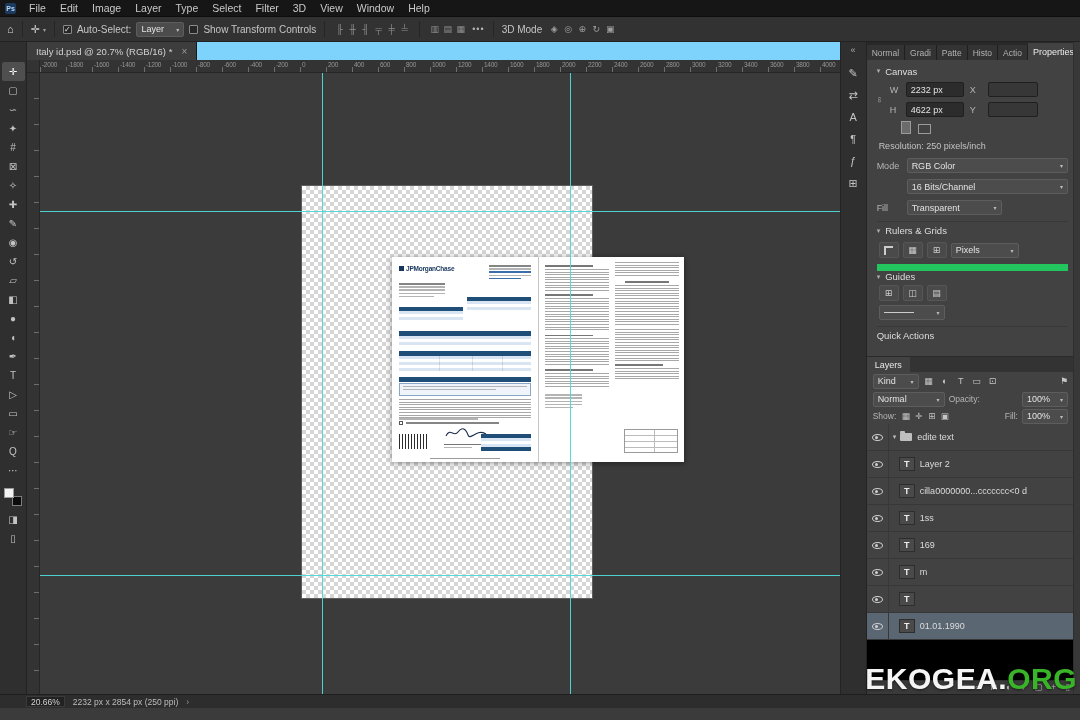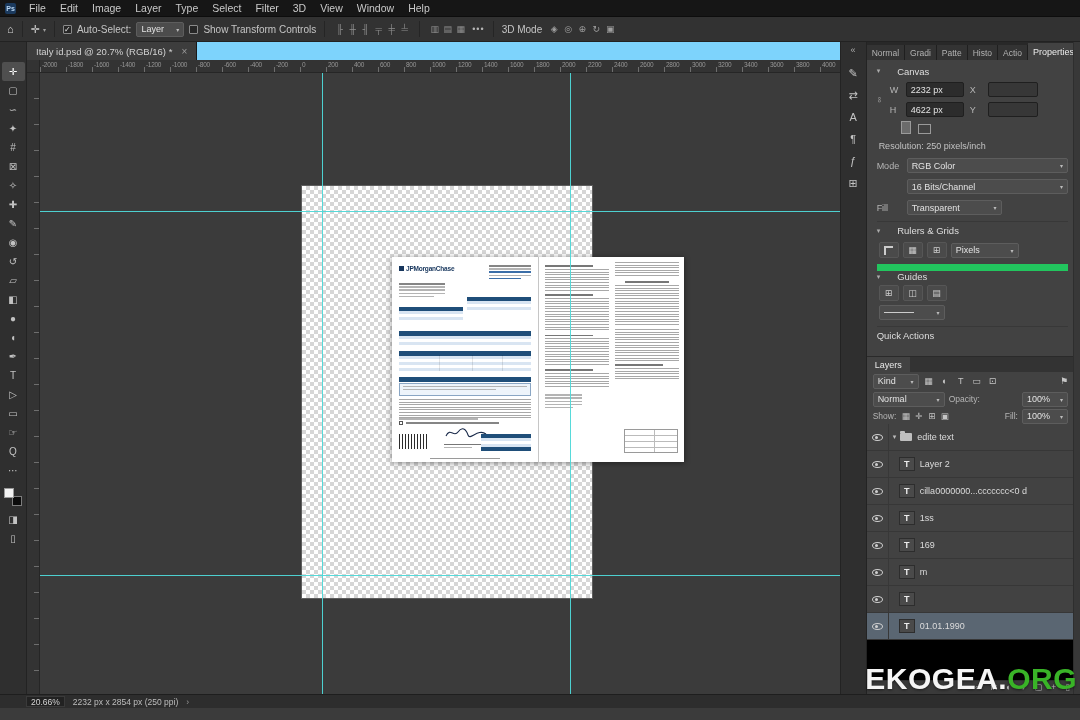--- a/index.html
+++ b/index.html
@@ -128,21 +128,21 @@
   .panels{flex:0 0 193px;background:#424242;display:flex;flex-direction:column;position:relative;border-left:1px solid #232323}
   .panel-gutter{position:absolute;right:0;top:0;bottom:0;width:7px;background:#383838;border-left:1px solid #2e2e2e;z-index:1}
   .panel-tabs{flex:0 0 18px;background:#282828;display:flex;align-items:flex-end}
   .ptab{height:15px;padding:0 5px;font-size:8.5px;color:#b2b2b2;display:flex;align-items:center;
     border-right:1px solid #1f1f1f;background:#333;white-space:nowrap}
   .ptab.active{background:#424242;color:#ececec;height:17px;font-size:9px}
 
   .props{flex:0 0 296px;padding:0 12px 0 10px;color:#c9c9c9;font-size:9px;overflow:hidden;position:relative}
   .doc-row{height:24px;display:flex;align-items:center;gap:6px;border-bottom:1px solid #383838;color:#dedede;font-size:9.5px}
   .doc-icon{width:9px;height:11px;border:1px solid #aaa;border-radius:1px;background:#555}
-  .sec-h{height:18px;display:flex;align-items:center;gap:17px;color:#dedede;font-size:9.5px;margin-top:2px}
+  .sec-h{height:18px;display:flex;align-items:center;gap:5px;color:#dedede;font-size:9.5px;margin-top:2px}
   .chev{font-size:7px;color:#ababab}
   .dim-wrap{position:relative}
   .chain{position:absolute;left:0px;top:13px;font-size:8px;color:#9a9a9a;transform:rotate(90deg)}
   .dim-grid{display:grid;grid-template-columns:10px 58px 12px 50px;gap:5px 6px;align-items:center;margin:2px 0 4px 13px}
   .lbl{color:#b5b5b5;font-size:9px}
   .fld{height:15px;background:#2c2c2c;border:1px solid #1f1f1f;border-radius:2px;color:#e3e3e3;display:flex;
     align-items:center;padding:0 4px;font-size:9px}
   .fld.disabled{color:#777;background:#373737}
   .orient{display:flex;gap:7px;margin:2px 0 7px 24px;align-items:flex-end}
   .or-p{width:10px;height:13px;border:1px solid #9a9a9a;background:#6b6b6b}

